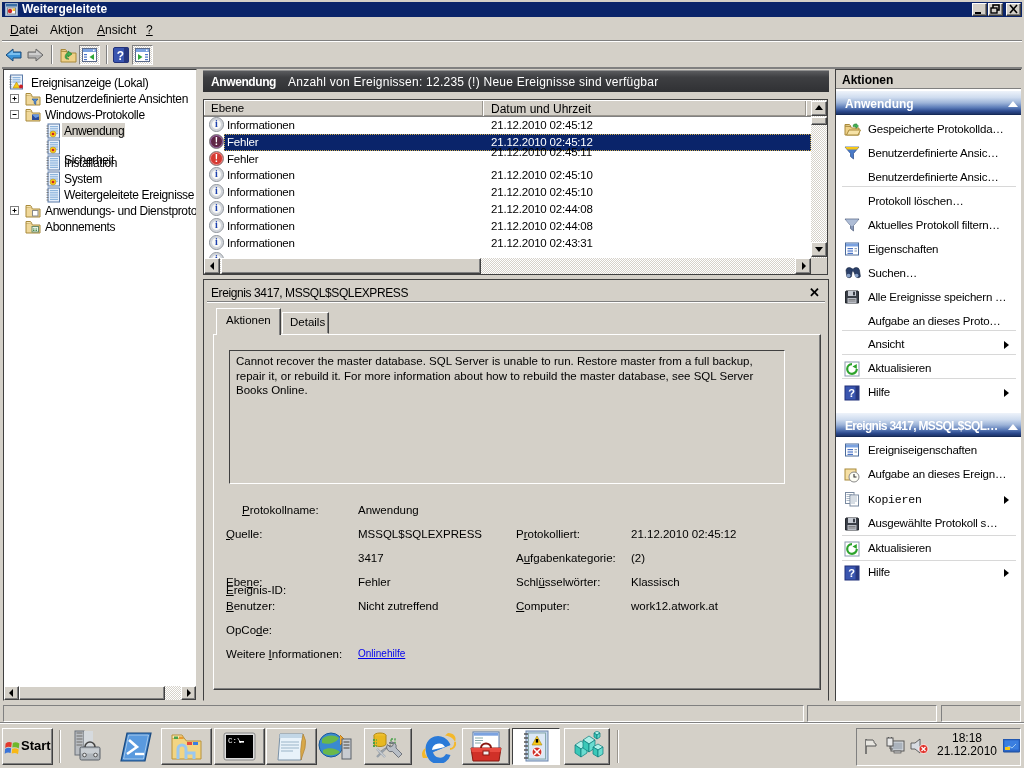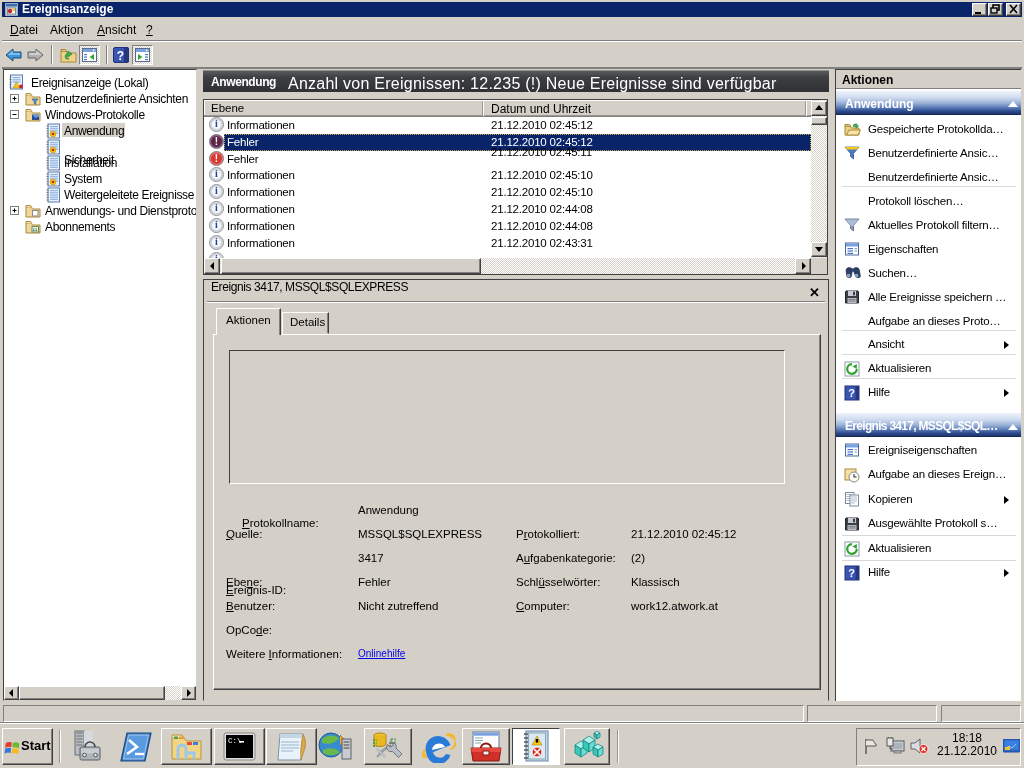--- a/index.html
+++ b/index.html
@@ -28,21 +28,21 @@
 <div class="abs" style="left:2px;top:2px;width:1020px;height:15px;background:#0a246a;"></div>
 <div class="abs" style="left:5px;top:3px;width:13px;height:13px;" id="titleicon">
 <svg width="13" height="13" viewBox="0 0 13 13">
       <rect x="0" y="0" width="13" height="13" fill="#b8cce4" stroke="#7a8db0"></rect>
       <rect x="1" y="1" width="11" height="2.5" fill="#3a6ea5"></rect>
       <rect x="2.5" y="5" width="8" height="6" fill="#fff" stroke="#888"></rect>
       <circle cx="5" cy="8" r="2.2" fill="#cc2229"></circle>
       <rect x="7.5" y="5.5" width="2.5" height="2.5" fill="#f4c430"></rect>
     </svg>
 </div>
-<div class="abs" style="left:22px;top:3px;height:13px;line-height:13px;color:#fff;font-weight:bold;font-size:12px;">Ereignisanzeige</div>
+<div class="abs" style="left:22px;top:3px;height:13px;line-height:13px;color:#fff;font-weight:bold;font-size:12px;">Weitergeleitete</div>
 
 <div class="abs btn" style="left:972px;top:3px;width:15px;height:13px;">
     <svg width="13" height="11">
       <rect x="2" y="8" width="6" height="2" fill="#000"></rect>
     </svg>
   </div>
 <div class="abs btn" style="left:988px;top:3px;width:15px;height:13px;">
     <svg width="13" height="11">
       <rect x="4" y="1" width="6" height="5" fill="none" stroke="#000" stroke-width="1.6"></rect>
       <rect x="2" y="4" width="6" height="5" fill="#d4d0c8" stroke="#000" stroke-width="1.4"></rect>
@@ -259,21 +259,21 @@
 <div class="abs btn" style="left:177px;top:0;width:15px;height:14px;">
         <svg width="13" height="12">
           <path d="M5 2 L9 6 L5 10 Z" fill="#000"></path>
         </svg>
       </div>
 </div>
 </div>
 
 <div class="abs" id="chead" style="left:203px;top:70px;width:626px;height:22px;background:linear-gradient(180deg,#5a5b5e 0%,#3e3f42 30%,#303134 100%);border-top:1px solid #909090;"></div>
 <div class="abs" style="left:211px;top:75px;color:#fff;font-weight:bold;font-size:12px;letter-spacing:-0.4px;">Anwendung</div>
-<div class="abs" style="left:288px;top:75px;color:#fff;font-size:16px;letter-spacing:0.25px;">Anzahl von Ereignissen: 12.235 (!) Neue Ereignisse sind verfügbar</div>
+<div class="abs" style="left:288px;top:75px;color:#fff;font-size:12px;letter-spacing:0.25px;">Anzahl von Ereignissen: 12.235 (!) Neue Ereignisse sind verfügbar</div>
 
 <div class="abs" id="list" style="left:203px;top:99px;width:625px;height:176px;background:#fff;border:1px solid #404040;overflow:hidden;">
 
 <div class="abs" style="left:0;top:0;width:623px;height:17px;background:#d4d0c8;border-bottom:1px solid #808080;box-shadow:inset -1px -1px 0 #9a968e, inset 1px 1px 0 #fff;"></div>
 <div class="abs" style="left:7px;top:2px;font-size:11.5px;">Ebene</div>
 <div class="abs" style="left:278px;top:1px;width:1px;height:15px;background:#9a968e;box-shadow:1px 0 0 #fff;"></div>
 <div class="abs" style="left:287px;top:2px;font-size:12px;">Datum und Uhrzeit</div>
 <div class="abs" style="left:601px;top:1px;width:1px;height:15px;background:#9a968e;box-shadow:1px 0 0 #fff;"></div>
 
 <div class="abs rI" style="top:17px;"></div>
@@ -327,34 +327,35 @@
 <div class="abs btn" style="left:591px;top:0;width:16px;height:16px;">
         <svg width="14" height="14">
           <path d="M6 3 L10 7 L6 11 Z" fill="#000"></path>
         </svg>
       </div>
 <div class="abs" style="left:607px;top:0;width:16px;height:16px;background:#d4d0c8;"></div>
 </div>
 </div>
 
 <div class="abs" id="detail" style="left:203px;top:279px;width:626px;height:422px;background:#d4d0c8;border:1px solid;border-color:#404040 #404040 #d4d0c8 #404040;overflow:hidden;">
-<div class="abs" style="left:7px;top:0;font-size:12px;letter-spacing:-0.4px;">Ereignis 3417, MSSQL$SQLEXPRESS</div>
+<div class="abs" style="left:7px;top:6px;font-size:12px;letter-spacing:-0.4px;">Ereignis 3417, MSSQL$SQLEXPRESS</div>
 <div class="abs" style="left:605px;top:5px;font-size:13px;font-weight:bold;">✕</div>
 <div class="abs" style="left:3px;top:21px;width:618px;height:1px;background:#808080;box-shadow:0 1px 0 #fff;"></div>
 
 <div class="abs" style="left:12px;top:28px;width:65px;height:27px;background:#d4d0c8;border:1px solid;border-color:#fff #404040 #d4d0c8 #fff;border-bottom:none;box-shadow:inset -1px 0 0 #808080;z-index:2;"></div>
 <div class="abs" style="left:22px;top:34px;font-size:11.5px;z-index:3;">Aktionen</div>
 <div class="abs" style="left:78px;top:32px;width:47px;height:22px;background:#d4d0c8;border:1px solid;border-color:#fff #404040 #d4d0c8 #fff;box-shadow:inset -1px 0 0 #808080;"></div>
 <div class="abs" style="left:86px;top:36px;font-size:11.5px;">Details</div>
 
 <div class="abs" style="left:9px;top:54px;width:608px;height:356px;background:#d4d0c8;border:1px solid;border-color:#fff #404040 #404040 #fff;box-shadow:inset -1px -1px 0 #808080;"></div>
 
 <div class="abs" style="left:25px;top:70px;width:556px;height:134px;background:#d4d0c8;border:1px solid;border-color:#404040 #fff #fff #404040;"></div>
-
-<div class="abs" style="left:22px;top:237px;font-size:11.5px;padding-left:16px;"><u>P</u>rotokollname:</div>
+<div class="abs" style="left:32px;top:74px;font-size:11.5px;line-height:14.6px;">Cannot recover the master database. SQL Server is unable to run. Restore master from a full backup,<br>repair it, or rebuild it. For more information about how to rebuild the master database, see SQL Server<br>Books Online.</div>
+
+<div class="abs" style="left:22px;top:224px;font-size:11.5px;padding-left:16px;"><u>P</u>rotokollname:</div>
 <div class="abs" style="left:154px;top:224px;font-size:11.5px;">Anwendung</div>
 <div class="abs" style="left:22px;top:248px;font-size:11.5px;"><u>Q</u>uelle:</div>
 <div class="abs" style="left:154px;top:248px;font-size:11.5px;">MSSQL$SQLEXPRESS</div>
 <div class="abs" style="left:312px;top:248px;font-size:11.5px;">P<u>r</u>otokolliert:</div>
 <div class="abs" style="left:427px;top:248px;font-size:11.5px;">21.12.2010 02:45:12</div>
 <div class="abs" style="left:22px;top:272px;font-size:11.5px;margin-top:32px;"><u>E</u>reignis-ID:</div>
 <div class="abs" style="left:154px;top:272px;font-size:11.5px;">3417</div>
 <div class="abs" style="left:312px;top:272px;font-size:11.5px;">A<u>u</u>fgabenkategorie:</div>
 <div class="abs" style="left:427px;top:272px;font-size:11.5px;">(2)</div>
 <div class="abs" style="left:22px;top:296px;font-size:11.5px;">Ebe<u>n</u>e:</div>
@@ -484,21 +485,21 @@
     </div>
 <div class="arow" style="top:398px;">Aufgabe an dieses Ereign…</div>
 <div class="aico" style="top:421px;">
       <svg width="16" height="16" viewBox="0 0 16 16">
         <rect x="1.5" y="1.5" width="8.5" height="11" fill="#fff" stroke="#7a8aa0"></rect>
         <path d="M2.5 3.5 h6 M2.5 5.5 h6 M2.5 7.5 h6 M2.5 9.5 h4" stroke="#9ab" stroke-width="0.8"></path>
         <rect x="6" y="4" width="8.5" height="11" fill="#fff" stroke="#7a8aa0"></rect>
         <path d="M7 6 h6 M7 8 h6 M7 10 h6 M7 12 h4" stroke="#9ab" stroke-width="0.8"></path>
       </svg>
     </div>
-<div class="arow" style="top:422.5px;">Kopieren</div>
+<div class="arow" style="top:422.5px;font-family:Liberation Mono, monospace;">Kopieren</div>
 <div class="aarr" style="top:426px;"></div>
 <div class="aico" style="top:445.5px;">
       <svg width="16" height="16" viewBox="0 0 16 16">
         <path d="M2 2 L14 2 L14.5 3 L14.5 14 L1.5 14 L1.5 3 Z" fill="#3a3f47" stroke="#23272d"></path>
         <rect x="4" y="2" width="8" height="5" fill="#c8ccd4"></rect>
         <rect x="9" y="2.7" width="2" height="3.6" fill="#3a3f47"></rect>
         <rect x="3.5" y="9" width="9" height="5" fill="#b8bcc4"></rect>
         <path d="M4.5 10.5 h7 M4.5 12 h7" stroke="#666" stroke-width="0.7"></path>
       </svg>
     </div>

